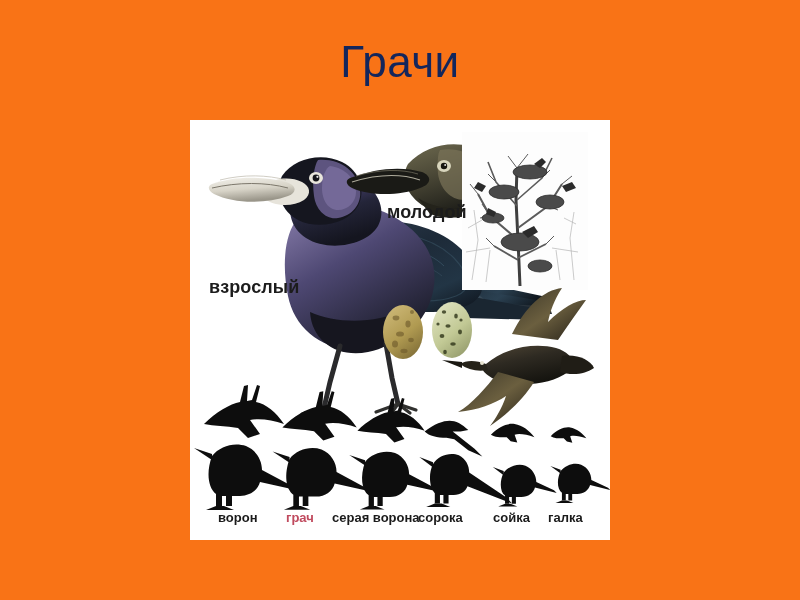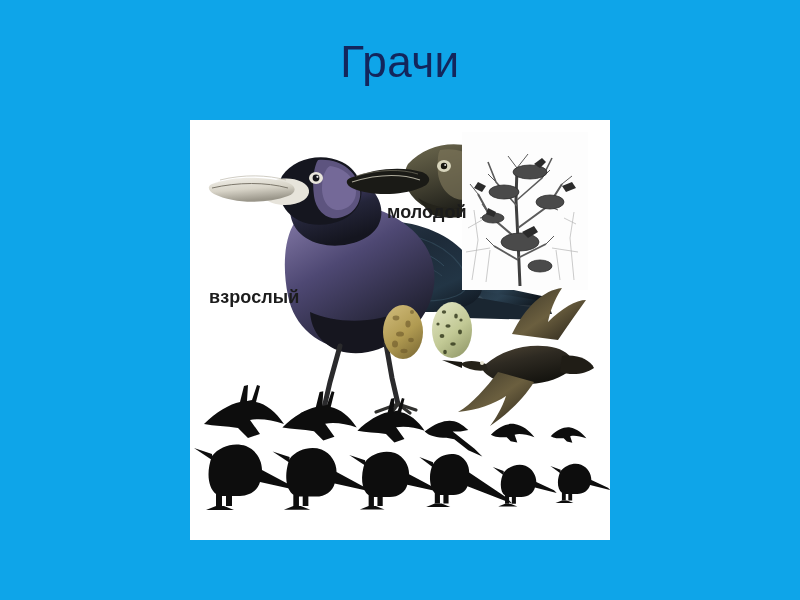--- a/index.html
+++ b/index.html
@@ -4,21 +4,21 @@
 <title>Грачи</title>
 <style>
   html,body{margin:0;padding:0;}
   body{
     width:800px;height:600px;
     background:#ffffff;
     font-family:"Liberation Sans","DejaVu Sans",sans-serif;
     overflow:hidden;
     position:relative;
   }
-  .slide{position:absolute;inset:0;background:#0ea5e9;}
+  .slide{position:absolute;inset:0;background:#f97316;}
 
   
   .title{
     position:absolute;left:0;right:0;top:38px;
     text-align:center;
     font-size:44px;
     font-weight:400;
     letter-spacing:.5px;
     color:#13265c;
     line-height:1.1;
@@ -36,21 +36,21 @@
 
   
   .plate-label{
     position:absolute;
     font-size:18px;
     font-weight:700;
     color:#1c1c1c;
     white-space:nowrap;
     letter-spacing:.1px;
   }
-  .lbl-adult{left:19px;top:167px;}
+  .lbl-adult{left:19px;top:157px;}
   .lbl-young{left:197px;top:82px;}
 
   .species-row{
     position:absolute;
     left:0;top:390px;width:420px;height:22px;
   }
   .species-name{
     position:absolute;
     font-size:13px;
     font-weight:700;
@@ -375,15 +375,23 @@
           <path d="M-24 -16 L-40 -22 L-24 -10 Z"></path>
           <path d="M-22 32 L-32 36 L-4 36 L-14 32 Z"></path>
         </g>
       </g>
     </svg>
 
     <div class="plate-label lbl-adult">взрослый</div>
 
     <div class="plate-label lbl-young">молодой</div>
 
+    <div class="species-row">
+      <span class="species-name sp0">ворон</span>
+      <span class="species-name sp1 highlight">грач</span>
+      <span class="species-name sp2">серая ворона</span>
+      <span class="species-name sp3">сорока</span>
+      <span class="species-name sp4">сойка</span>
+      <span class="species-name sp5">галка</span>
+    </div>
 
   </div>
 </div>
 
 </body></html>

